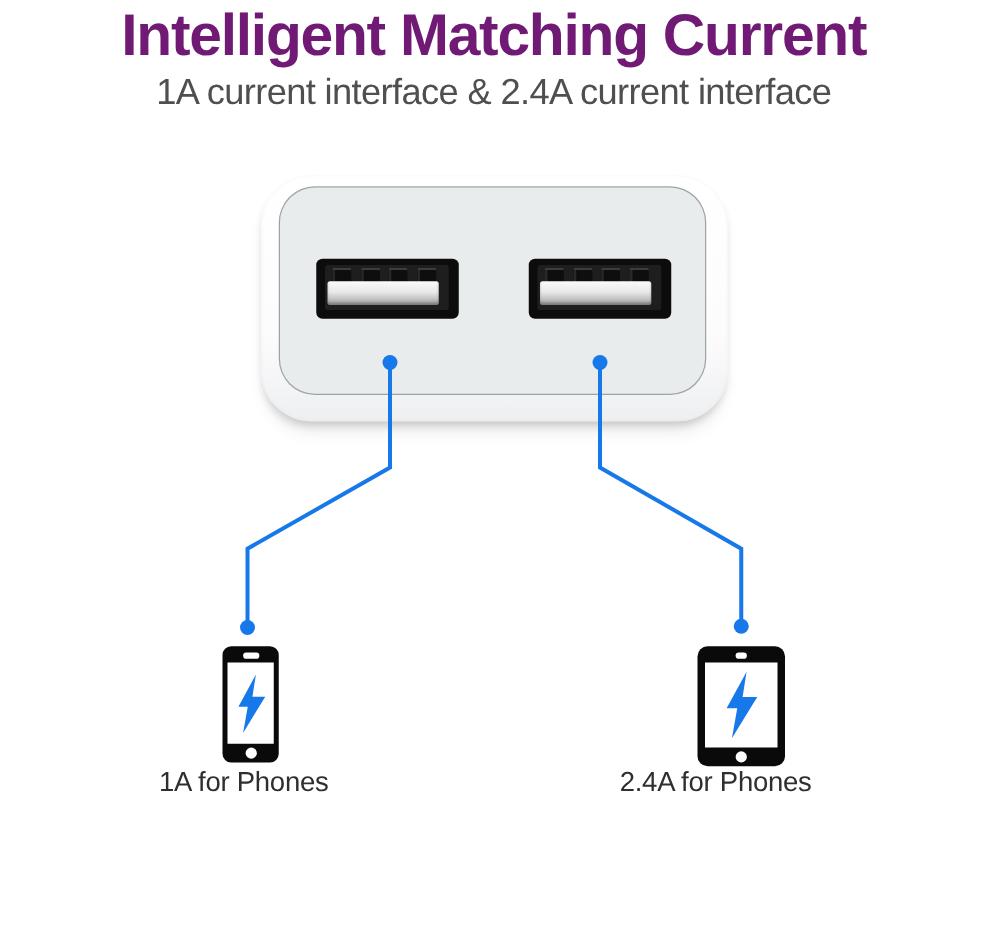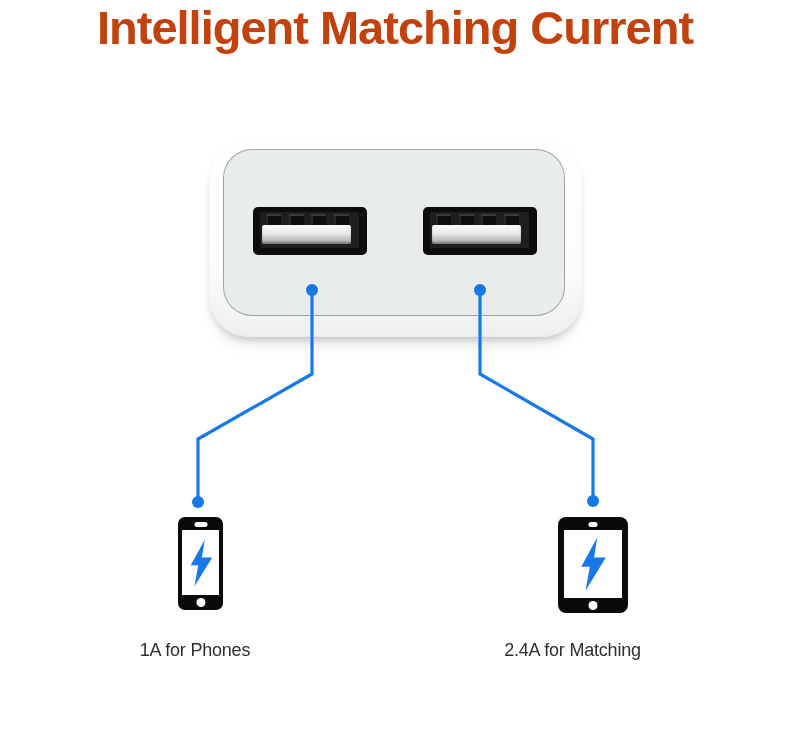--- a/index.html
+++ b/index.html
@@ -14,21 +14,21 @@
 
   
   .title {
     position: absolute;
     top: 0px; left: 0; width: 100%;
     text-align: center;
     font-size: 47px;
     line-height: 56px;
     font-weight: bold;
     letter-spacing: -1px;
-    color: #c2410c;
+    color: #701a75;
     margin: 0;
   }
   .subtitle {
     position: absolute;
     top: 56px; left: 0; width: 100%;
     text-align: center;
     font-size: 29px;
     line-height: 36px;
     font-weight: normal;
     letter-spacing: -0.5px;
@@ -155,35 +155,36 @@
     position: absolute;
     bottom: 3px; left: 50%; transform: translateX(-50%);
     width: 9px; height: 9px;
     border-radius: 50%;
     background: #ffffff;
   }
 
   
   .caption {
     position: absolute;
-    top: 640px;
-    font-size: 18px;
+    top: 613px;
+    font-size: 22px;
     color: #2f2f2f;
     text-align: center;
     letter-spacing: -0.2px;
   }
   .caption.left  { left: 110px; width: 170px; }
   .caption.right { left: 480px; width: 185px; }
 </style>
 </head>
 <body>
 
 <div class="canvas">
 
   <h1 class="title">Intelligent Matching Current</h1>
+  <div class="subtitle">1A current interface &amp; 2.4A current interface</div>
 
   <div class="charger">
     <div class="charger-face"></div>
 
     <div class="usb-port left">
       <div class="port-cavity">
         <div class="port-pins">
           <div class="pin"></div>
           <div class="pin"></div>
           <div class="pin"></div>
@@ -234,15 +235,15 @@
     <div class="camera-dot"></div>
     <div class="screen">
       <svg width="32" height="54" viewBox="0 0 60 100">
         <polygon points="38,0 8,55 24,55 16,100 54,38 32,38" fill="#1778E9"></polygon>
       </svg>
     </div>
     <div class="home-button"></div>
   </div>
 
   <div class="caption left">1A for Phones</div>
-  <div class="caption right">2.4A for Matching</div>
+  <div class="caption right">2.4A for Phones</div>
 
 </div>
 
 </body></html>

